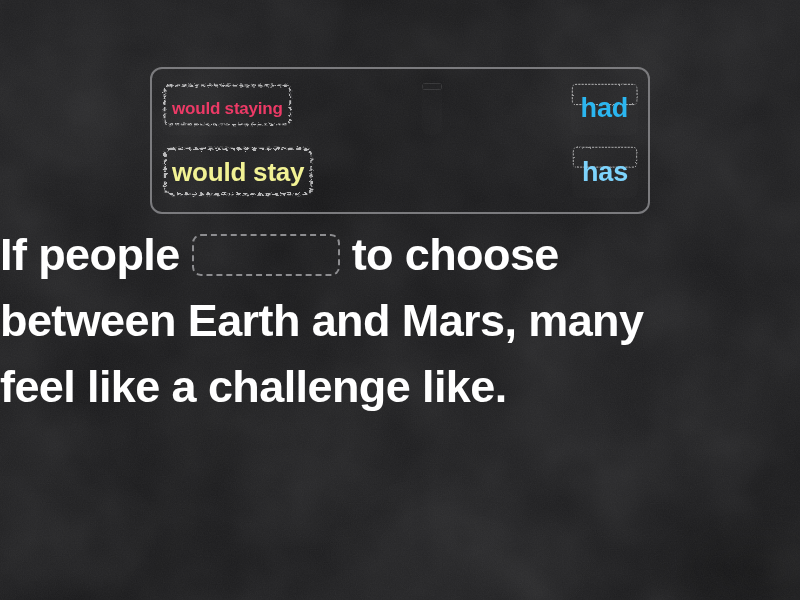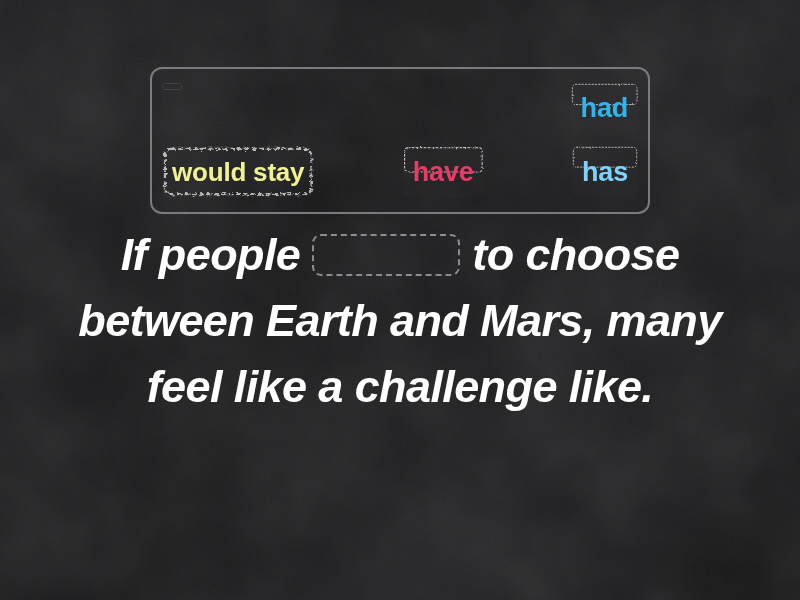--- a/index.html
+++ b/index.html
@@ -92,23 +92,21 @@
   
   #sentence {
     position: absolute;
     left: 0;
     top: 222px;
     width: 800px;
     color: #ffffff;
     font-size: 45px;
     font-weight: 700;
     letter-spacing: -0.6px;
-    text-align: center;
     line-height: 66px;
-    font-style: italic;
   }
   .sent-line {
     display: block;
     white-space: nowrap;
   }
   .blank {
     display: inline-block;
     vertical-align: middle;
     border: 2px dashed #8d8d90;
     border-radius: 9px;
@@ -137,20 +135,32 @@
         <feFuncA type="linear" slope="0.22"></feFuncA>
       </feComponentTransfer>
     </filter>
   </defs>
   <rect width="800" height="600" filter="url(#grainFilterBig)"></rect>
   <rect width="800" height="600" filter="url(#grainFilter)"></rect>
 </svg>
 
 <div id="word-bank">
   <div class="bank-row">
+    <div class="word-tile">
+      <svg class="chalk-frame" viewBox="0 0 155 52" preserveAspectRatio="none" xmlns="http://www.w3.org/2000/svg">
+        <defs>
+          <filter id="chalk1" x="-12%" y="-25%" width="124%" height="150%">
+            <feTurbulence type="fractalNoise" baseFrequency="0.28 0.55" numOctaves="4" seed="3" result="t"></feTurbulence>
+            <feDisplacementMap in="SourceGraphic" in2="t" scale="5" xChannelSelector="R" yChannelSelector="G"></feDisplacementMap>
+          </filter>
+        </defs>
+        <rect x="3" y="3" width="149" height="46" rx="6" ry="6" fill="none" stroke="#e9e9ea" stroke-width="2.2" stroke-dasharray="5 2.5" filter="url(#chalk1)" opacity="0.75"></rect>
+      </svg>
+      <span class="tile-label fs-sm" style="color:#ec3a66">would staying</span>
+    </div>
 
     <div class="word-tile">
       <svg class="chalk-frame" viewBox="0 0 152 52" preserveAspectRatio="none" xmlns="http://www.w3.org/2000/svg">
         <defs>
           <filter id="chalk2" x="-12%" y="-25%" width="124%" height="150%">
             <feTurbulence type="fractalNoise" baseFrequency="0.3 0.6" numOctaves="4" seed="11" result="t"></feTurbulence>
             <feDisplacementMap in="SourceGraphic" in2="t" scale="5" xChannelSelector="R" yChannelSelector="G"></feDisplacementMap>
           </filter>
         </defs>
         <rect x="3" y="3" width="146" height="46" rx="6" ry="6" fill="none" stroke="#e9e9ea" stroke-width="2.2" stroke-dasharray="5 2.5" filter="url(#chalk2)" opacity="0.75"></rect>
@@ -178,32 +188,20 @@
           <filter id="chalk4" x="-12%" y="-25%" width="124%" height="150%">
             <feTurbulence type="fractalNoise" baseFrequency="0.29 0.58" numOctaves="4" seed="31" result="t"></feTurbulence>
             <feDisplacementMap in="SourceGraphic" in2="t" scale="5" xChannelSelector="R" yChannelSelector="G"></feDisplacementMap>
           </filter>
         </defs>
         <rect x="3" y="3" width="149" height="46" rx="6" ry="6" fill="none" stroke="#e9e9ea" stroke-width="2.2" stroke-dasharray="5 2.5" filter="url(#chalk4)" opacity="0.75"></rect>
       </svg>
       <span class="tile-label fs-md" style="color:#f2f294">would stay</span>
     </div>
 
-    <div class="word-tile">
-      <svg class="chalk-frame" viewBox="0 0 152 52" preserveAspectRatio="none" xmlns="http://www.w3.org/2000/svg">
-        <defs>
-          <filter id="chalk5" x="-12%" y="-25%" width="124%" height="150%">
-            <feTurbulence type="fractalNoise" baseFrequency="0.31 0.62" numOctaves="4" seed="43" result="t"></feTurbulence>
-            <feDisplacementMap in="SourceGraphic" in2="t" scale="5" xChannelSelector="R" yChannelSelector="G"></feDisplacementMap>
-          </filter>
-        </defs>
-        <rect x="3" y="3" width="146" height="46" rx="6" ry="6" fill="none" stroke="#e9e9ea" stroke-width="2.2" stroke-dasharray="5 2.5" filter="url(#chalk5)" opacity="0.75"></rect>
-      </svg>
-      <span class="tile-label fs-lg" style="color:#ec3a66">have</span>
-    </div>
 
     <div class="word-tile">
       <svg class="chalk-frame" viewBox="0 0 153 52" preserveAspectRatio="none" xmlns="http://www.w3.org/2000/svg">
         <defs>
           <filter id="chalk6" x="-12%" y="-25%" width="124%" height="150%">
             <feTurbulence type="fractalNoise" baseFrequency="0.27 0.53" numOctaves="4" seed="57" result="t"></feTurbulence>
             <feDisplacementMap in="SourceGraphic" in2="t" scale="5" xChannelSelector="R" yChannelSelector="G"></feDisplacementMap>
           </filter>
         </defs>
         <rect x="3" y="3" width="147" height="46" rx="6" ry="6" fill="none" stroke="#e9e9ea" stroke-width="2.2" stroke-dasharray="5 2.5" filter="url(#chalk6)" opacity="0.75"></rect>

